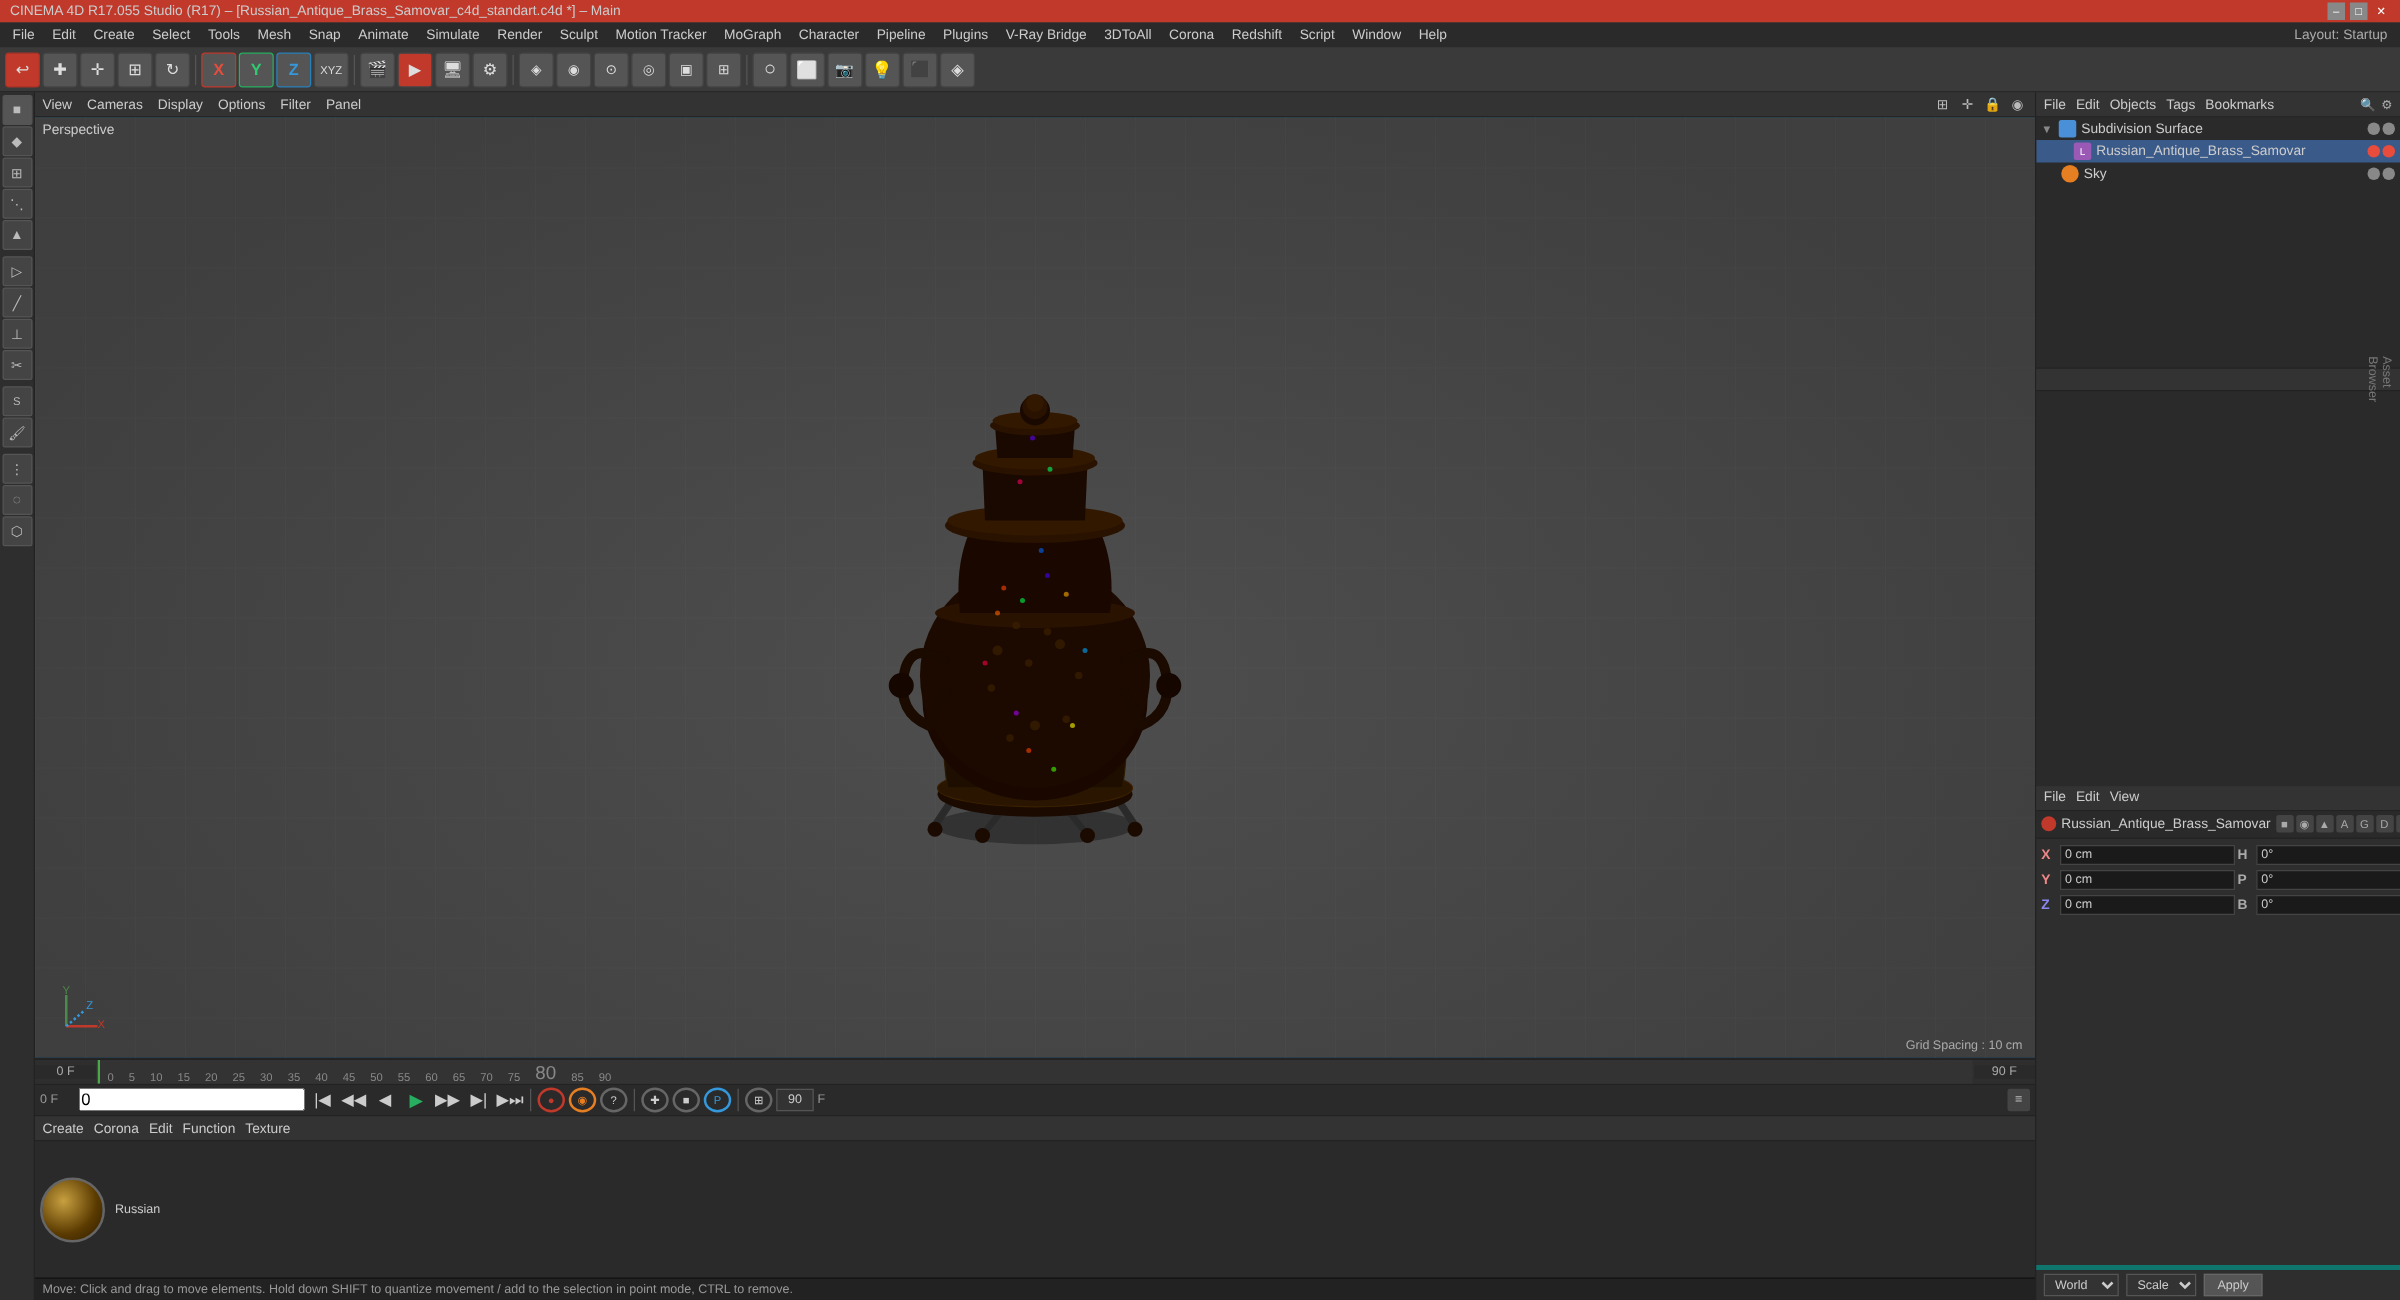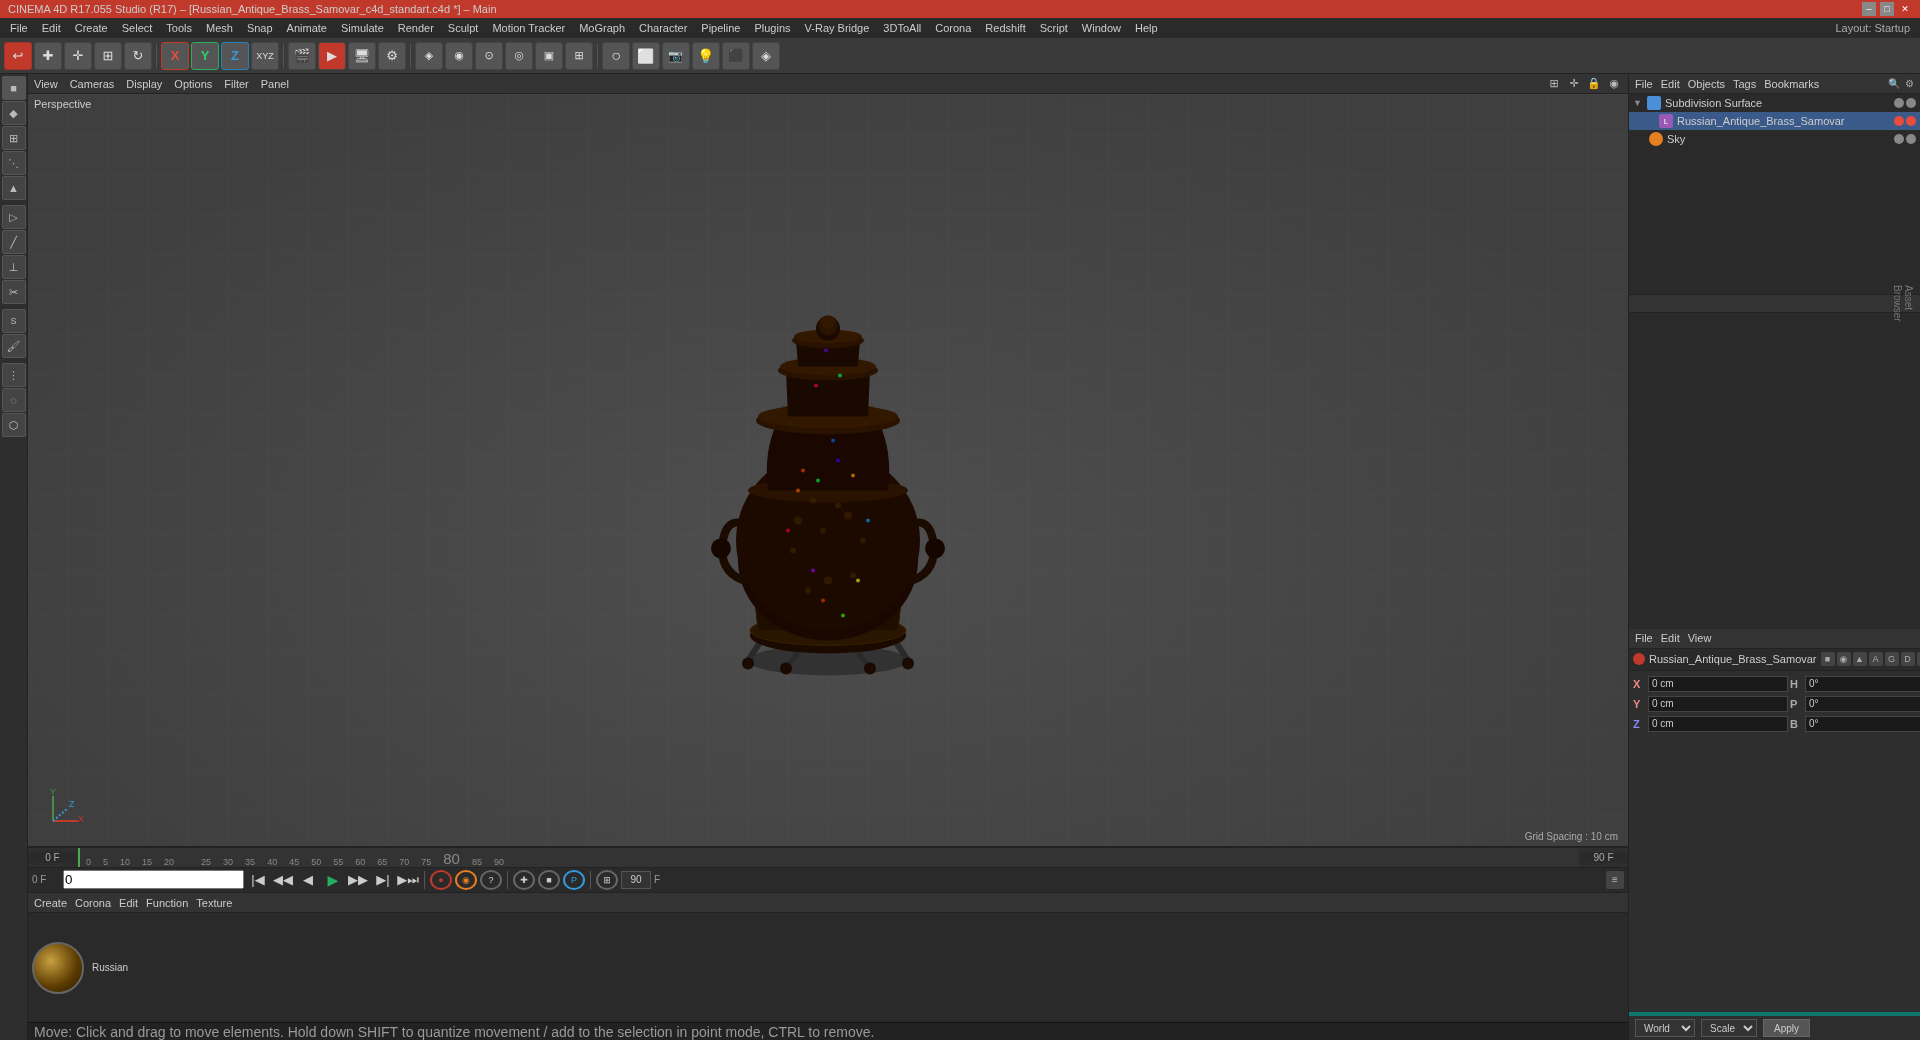--- a/index.html
+++ b/index.html
@@ -170,21 +170,21 @@
     }
     .mat-menu { font-size: 11px; color: #ccc; cursor: pointer; }
     #mat-content { flex: 1; display: flex; align-items: center; padding: 4px; gap: 8px; }
     #mat-thumb { width: 52px; height: 52px; border-radius: 50%; background: radial-gradient(circle at 35% 35%, #c8a040, #5a3a00 60%, #2a1a00); border: 2px solid #666; }
     #mat-name { font-size: 10px; color: #ccc; }
 
     
     #status-bar {
       height: 18px; background: #222; display: flex; align-items: center; padding: 0 6px; border-top: 1px solid #111;
     }
-    #status-text { font-size: 14px; color: #999; }
+    #status-text { font-size: 10px; color: #999; }
 
     
     .viewport-area { display: flex; flex-direction: column; flex: 1; }
 
     
     #timeline-area {
       height: 46px; background: #2e2e2e; border-top: 1px solid #222; display: flex; flex-direction: column;
     }
 
     
@@ -430,21 +430,21 @@
         <div id="timeline-ruler" style="flex:1; background:#333; position:relative; overflow:hidden;">
 
           <div style="position:absolute; left:0; top:0; width:2px; height:100%; background:#4aaa4a; z-index:5;"></div>
 
           <div style="display:flex; align-items:flex-end; height:100%; padding: 0 2px;">
             <span style="font-size:9px; color:#888; padding: 0 6px;">0</span>
             <span style="font-size:9px; color:#888; padding: 0 6px;">5</span>
             <span style="font-size:9px; color:#888; padding: 0 6px;">10</span>
             <span style="font-size:9px; color:#888; padding: 0 6px;">15</span>
             <span style="font-size:9px; color:#888; padding: 0 6px;">20</span>
-            <span style="font-size:9px; color:#888; padding: 0 6px; margin-left: 15px;">25</span>
+            <span style="font-size:9px; color:#888; padding: 0 6px;">25</span>
             <span style="font-size:9px; color:#888; padding: 0 6px;">30</span>
             <span style="font-size:9px; color:#888; padding: 0 6px;">35</span>
             <span style="font-size:9px; color:#888; padding: 0 6px;">40</span>
             <span style="font-size:9px; color:#888; padding: 0 6px;">45</span>
             <span style="font-size:9px; color:#888; padding: 0 6px;">50</span>
             <span style="font-size:9px; color:#888; padding: 0 6px;">55</span>
             <span style="font-size:9px; color:#888; padding: 0 6px;">60</span>
             <span style="font-size:9px; color:#888; padding: 0 6px;">65</span>
             <span style="font-size:9px; color:#888; padding: 0 6px;">70</span>
             <span style="font-size:9px; color:#888; padding: 0 6px;">75</span>

